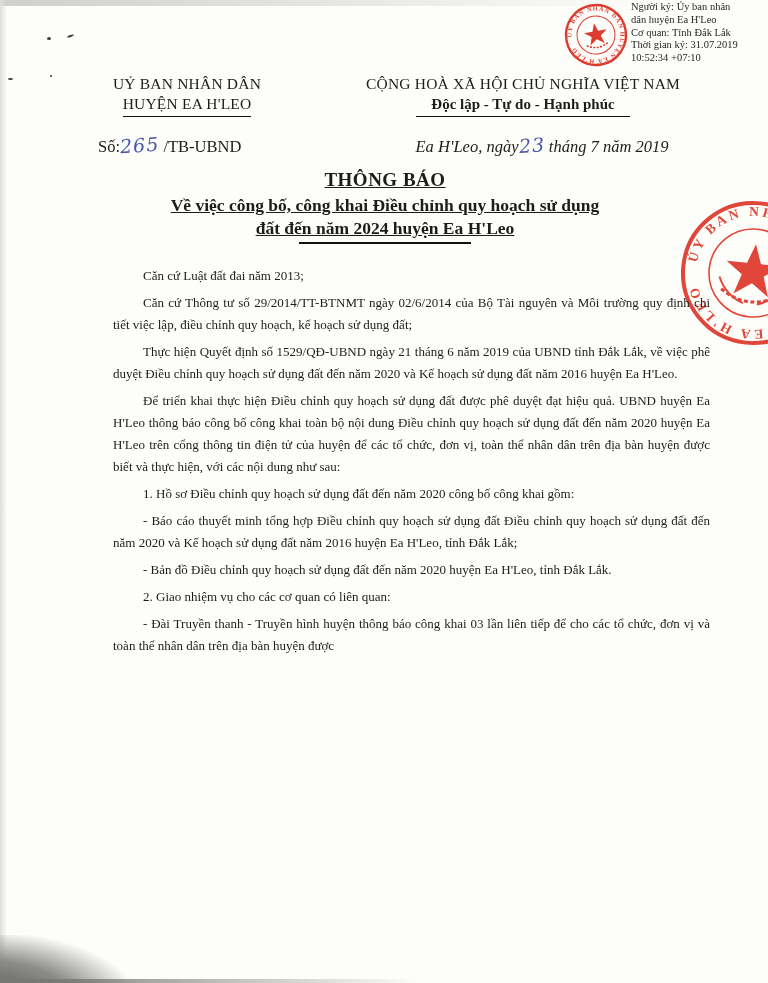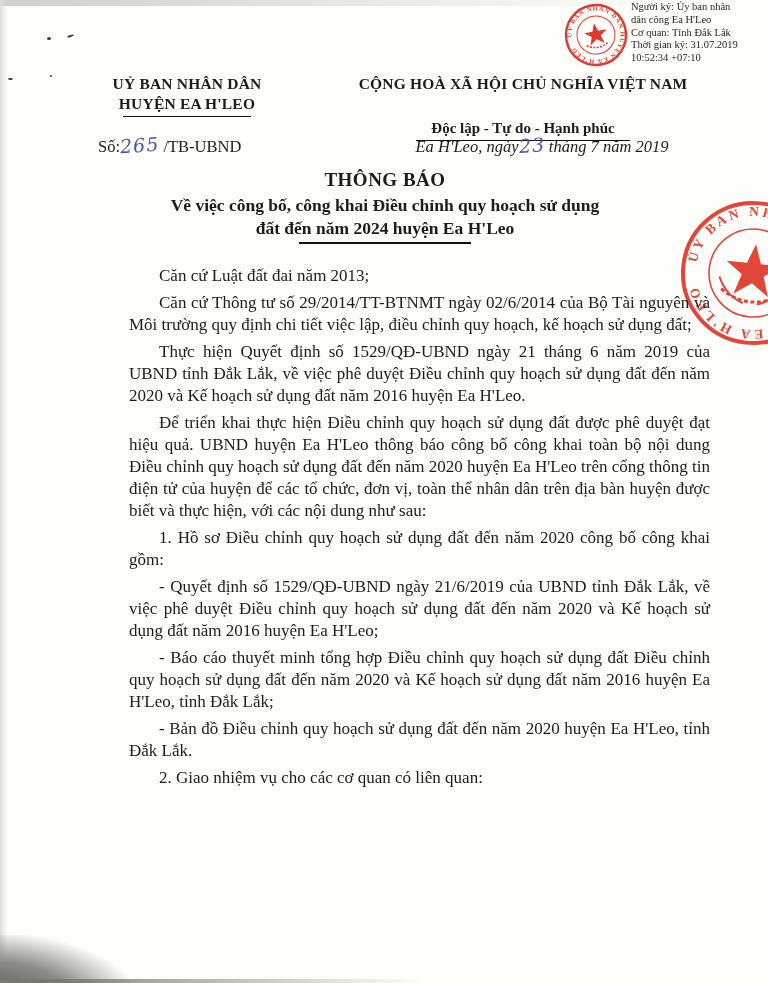--- a/index.html
+++ b/index.html
@@ -21,41 +21,41 @@
 
   
   .sig-block{position:absolute;left:631px;top:1px;width:134px;
     font-size:10.5px;line-height:12.8px;color:#262626;}
   .stamp-small{position:absolute;left:563px;top:2px;width:66px;height:66px;transform:rotate(-10deg);}
   .stamp-large{position:absolute;left:668px;top:188px;width:170px;height:170px;transform:rotate(6deg);}
 
   
   .hdr-left{position:absolute;left:60px;top:74px;width:254px;text-align:center;}
   .hdr-right{position:absolute;left:328px;top:74px;width:390px;text-align:center;}
-  .hdr-b{font-weight:bold;font-size:15.5px;line-height:20px;letter-spacing:.2px;text-align:center;}
-  .hdr-b2{font-weight:bold;font-size:15px;line-height:20px;margin-top:24px;}
+  .hdr-b{font-weight:normal;font-size:15.5px;line-height:20px;letter-spacing:.2px;text-align:center;}
+  .hdr-b2{font-weight:bold;font-size:15px;line-height:20px;}
   .rule{border-bottom:1.6px solid #111;height:0;margin:2px auto 0;}
   .rule-left{width:128px;}
   .rule-right{width:214px;}
 
   .doc-number{position:absolute;left:98px;top:134px;font-size:16.5px;}
   .hand{font-family:"DejaVu Serif", serif;font-style:italic;color:#4a55a8;
     font-size:19px;display:inline-block;transform:rotate(-4deg);letter-spacing:1px;}
   .date-line{position:absolute;left:372px;top:134px;width:340px;text-align:center;
     font-style:italic;font-size:16.5px;}
 
   
-  .title-block{position:absolute;left:34px;top:169px;width:702px;text-align:center;}
+  .title-block{position:absolute;left:34px;top:169px;width:702px;text-align:center;text-decoration:underline;}
   .title-kind{font-weight:bold;font-size:19px;line-height:22px;margin-bottom:3px;letter-spacing:.5px;}
   .title-subject{font-weight:bold;font-size:17.5px;line-height:23px;}
   .title-rule{width:172px;border-bottom:2px solid #111;height:0;margin:2px auto 0;}
 
   
   .body-col{position:absolute;left:113px;top:265px;width:597px;}
-  .body-col p{margin:0 0 5px 16px;font-size:17px;line-height:22px;
+  .body-col p{margin:0 0 5px 0;font-size:13px;line-height:22px;
     text-align:justify;text-indent:30px;}
 </style>
 </head>
 <body>
 
 <div class="page">
 
   <div class="edge-top"></div>
   <div class="edge-left"></div>
   <div class="corner-bl"></div>
@@ -71,21 +71,21 @@
     <path id="smallArc" d="M 8.5,33 A 24.5,24.5 0 1 1 57.5,33 A 24.5,24.5 0 1 1 8.5,33" fill="none"></path>
     <text font-size="6.2" fill="#dd3b2f" font-weight="bold" letter-spacing="1">
       <textPath href="#smallArc" startOffset="2">ỦY BAN NHÂN DÂN HUYỆN EA H'LEO</textPath>
     </text>
     <path d="M33,21 L35.9,29.1 L44.5,29.1 L37.6,34.2 L40.2,42.5 L33,37.4 L25.8,42.5 L28.4,34.2 L21.5,29.1 L30.1,29.1 Z" fill="#dd3b2f"></path>
     <path d="M22,42 Q33,49 44,42" fill="none" stroke="#dd3b2f" stroke-width="1.6" stroke-dasharray="2 1.4"></path>
   </svg>
 
   <div class="sig-block">
     <div>Người ký: Ủy ban nhân</div>
-    <div>dân công Ea H'Leo</div>
+    <div>dân huyện Ea H'Leo</div>
     <div>Cơ quan: Tỉnh Đắk Lắk</div>
     <div>Thời gian ký: 31.07.2019</div>
     <div>10:52:34 +07:10</div>
   </div>
 
   <div class="hdr-left">
     <div class="hdr-b">UỶ BAN NHÂN DÂN</div>
     <div class="hdr-b">HUYỆN EA H'LEO</div>
     <div class="rule rule-left"></div>
   </div>
@@ -121,19 +121,19 @@
     <path d="M52,92 Q60,110 78,116" fill="none" stroke="#e0473a" stroke-width="2"></path>
     <path d="M118,92 Q110,110 92,116" fill="none" stroke="#e0473a" stroke-width="2"></path>
   </svg>
 
   <div class="body-col">
     <p>Căn cứ Luật đất đai năm 2013;</p>
     <p>Căn cứ Thông tư số 29/2014/TT-BTNMT ngày 02/6/2014 của Bộ Tài nguyên và Môi trường quy định chi tiết việc lập, điều chỉnh quy hoạch, kế hoạch sử dụng đất;</p>
     <p>Thực hiện Quyết định số 1529/QĐ-UBND ngày 21 tháng 6 năm 2019 của UBND tỉnh Đắk Lắk, về việc phê duyệt Điều chỉnh quy hoạch sử dụng đất đến năm 2020 và Kế hoạch sử dụng đất năm 2016 huyện Ea H'Leo.</p>
     <p>Để triển khai thực hiện Điều chỉnh quy hoạch sử dụng đất được phê duyệt đạt hiệu quả. UBND huyện Ea H'Leo thông báo công bố công khai toàn bộ nội dung Điều chỉnh quy hoạch sử dụng đất đến năm 2020 huyện Ea H'Leo trên cổng thông tin điện tử của huyện để các tổ chức, đơn vị, toàn thể nhân dân trên địa bàn huyện được biết và thực hiện, với các nội dung như sau:</p>
     <p>1. Hồ sơ Điều chỉnh quy hoạch sử dụng đất đến năm 2020 công bố công khai gồm:</p>
-    <p>- Quyết định số 1529/QĐ-UBND ngày 21/6/2019 của UBND tỉnh Đắk Lắk, về việc phê duyệt Điều chỉnh quy hoạch sử dụng đất đến năm 2020 và Kế hoạch sử dụng đất năm 2016 huyện Ea H'Leo;</p>
     <p>- Báo cáo thuyết minh tổng hợp Điều chỉnh quy hoạch sử dụng đất Điều chỉnh quy hoạch sử dụng đất đến năm 2020 và Kế hoạch sử dụng đất năm 2016 huyện Ea H'Leo, tỉnh Đắk Lắk;</p>
     <p>- Bản đồ Điều chỉnh quy hoạch sử dụng đất đến năm 2020 huyện Ea H'Leo, tỉnh Đắk Lắk.</p>
     <p>2. Giao nhiệm vụ cho các cơ quan có liên quan:</p>
+    <p>- Đài Truyền thanh - Truyền hình huyện thông báo công khai 03 lần liên tiếp để cho các tổ chức, đơn vị và toàn thể nhân dân trên địa bàn huyện được</p>
   </div>
 
 </div>
 
 </body></html>

